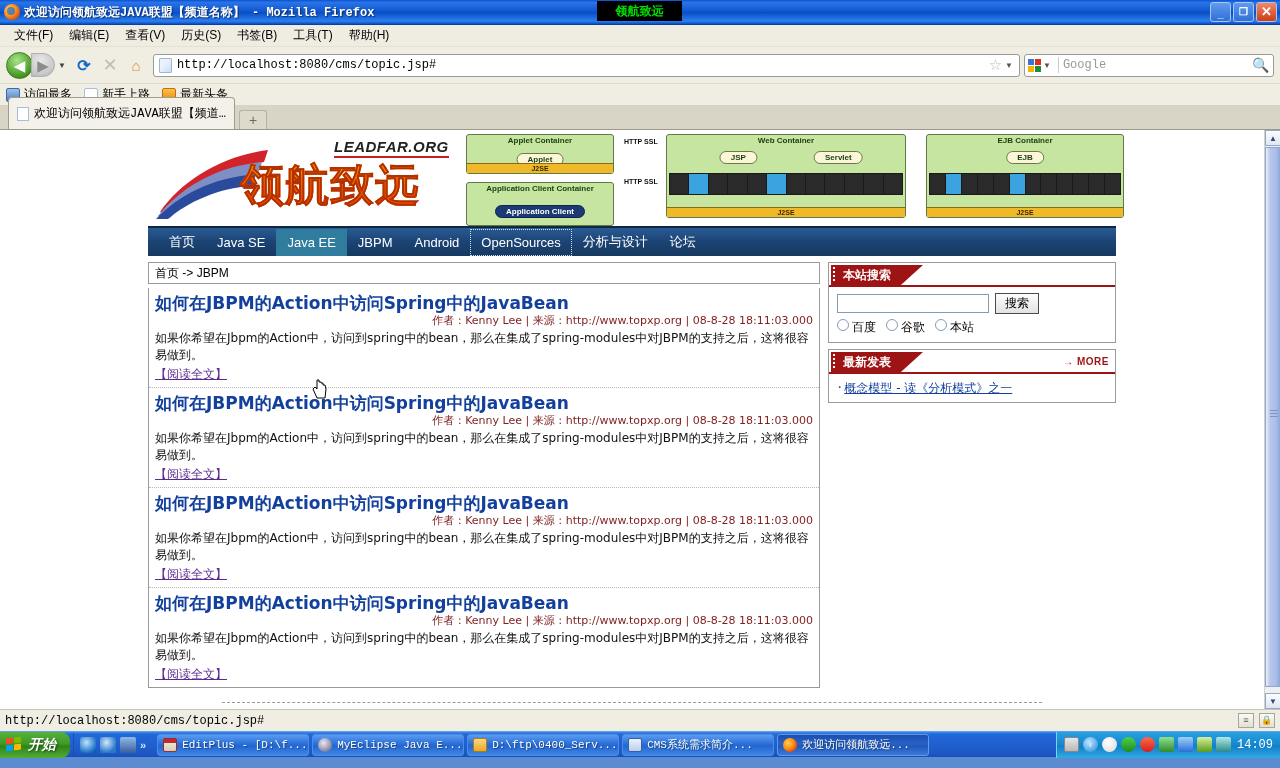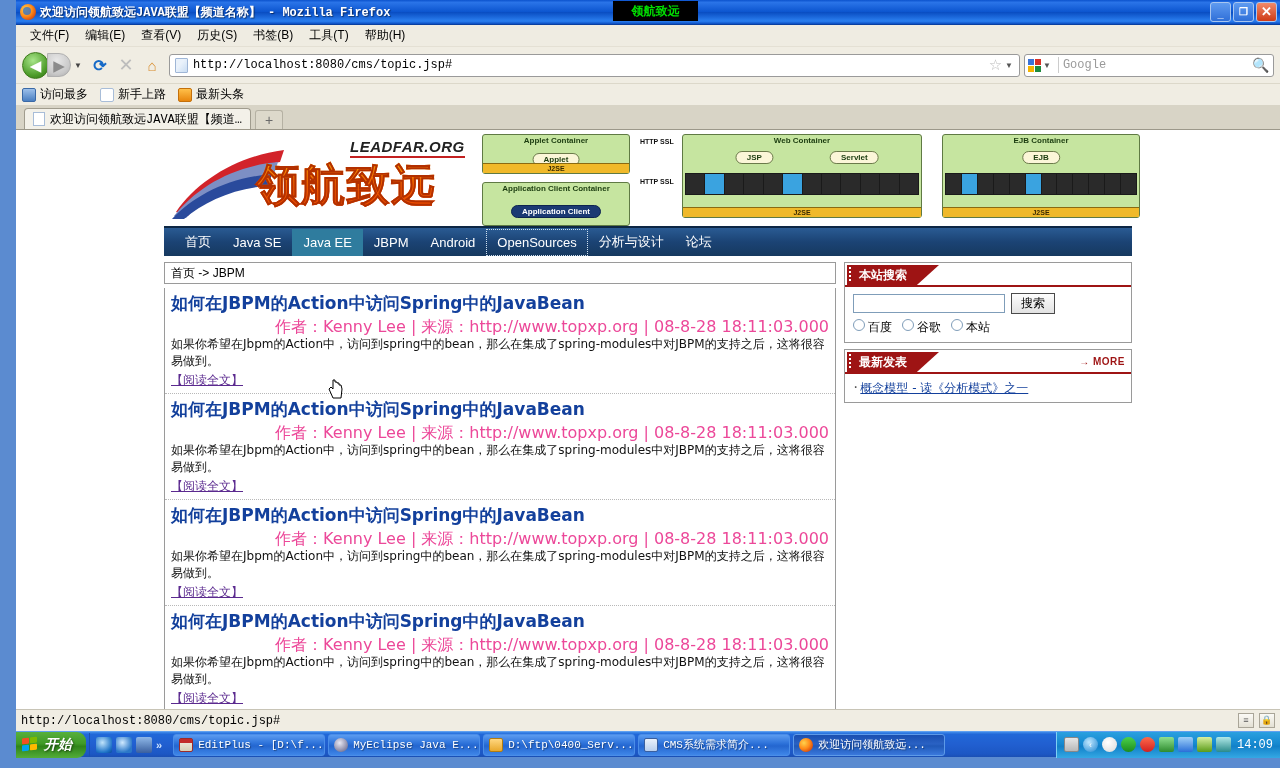--- a/index.html
+++ b/index.html
@@ -2,21 +2,21 @@
 <html><head>
 <meta charset="utf-8">
 <style>
   * { box-sizing: border-box; margin: 0; padding: 0; }
   html, body {
     width: 1280px; height: 768px;
     overflow: hidden;
     font-family: "Liberation Sans", sans-serif;
     background: #5b8bd0;
   }
-  .screen { position: relative; width: 1280px; height: 768px; padding-left: 16px; }
+  .screen { position: relative; width: 1280px; height: 768px; }
 
   
   .titlebar {
     position: relative;
     height: 25px;
     background: linear-gradient(to bottom, #0b52cd 0%, #2a74e8 10%, #0d56d0 48%, #0a4ec3 52%, #2b7ff0 88%, #0a4cc0 100%);
     display: flex; align-items: center;
     border-bottom: 1px solid #0a3fa0;
   }
   .titlebar .ff-ico {
@@ -136,21 +136,21 @@
   .bi.doc { background: #fff; border: 1px solid #a8bdd8; }
   .bi.rss { background: linear-gradient(#ffc04a,#e8860d); border:1px solid #c4700a; }
 
   
   .tabstrip {
     height: 24px; background: #d8d4c6;
     display: flex; align-items: flex-end; padding-left: 8px;
     border-bottom: 1px solid #9c988a;
   }
   .tab {
-    height: 21px; background: #f3f1e9;
+    height: 32px; background: #f3f1e9;
     border: 1px solid #a09c8e; border-bottom: none;
     border-radius: 4px 4px 0 0;
     display: flex; align-items: center; padding: 0 8px;
     font-size: 12px; max-width: 250px; white-space: nowrap; overflow: hidden;
     font-family: "Liberation Mono", monospace;
   }
   .tab .ti { width: 12px; height: 14px; background:#fff; border:1px solid #a8bdd8; margin-right:5px; flex:none;}
   .tabplus {
     width: 28px; height: 19px; margin-left: 4px;
     background: #ddd9cb; border: 1px solid #b5b1a3; border-bottom: none;
@@ -263,22 +263,22 @@
 
   .artbox { border: 1px solid #9a9a9a; border-top: none; margin-top: 4px; background: #fff; }
   .article { padding: 5px 6px 4px 6px; border-bottom: 1px dotted #b8b8b8; }
   .article:last-child { border-bottom: none; }
   .art-title {
     font-size: 17px; color: #13409c; font-weight: bold;
     font-family: "DejaVu Sans", sans-serif; line-height: 20px;
     text-decoration: none; display: block;
   }
   .art-meta {
-    text-align: right; font-size: 16px; color: #ec4899; line-height: 14px;
-    margin-top: 7px; font-family: "DejaVu Sans", sans-serif;
+    text-align: right; font-size: 11px; color: #7f1d1d; line-height: 14px;
+    margin-top: 1px; font-family: "DejaVu Sans", sans-serif;
   }
   .art-body {
     font-size: 12px; color: #111; line-height: 17px; margin-top: 2px;
     font-family: "DejaVu Sans", sans-serif;
   }
   .art-more {
     font-size: 12px; color: #5b2a8f; text-decoration: underline;
     display: inline-block; margin-top: 1px;
     font-family: Liberation Serif, serif;
   }

